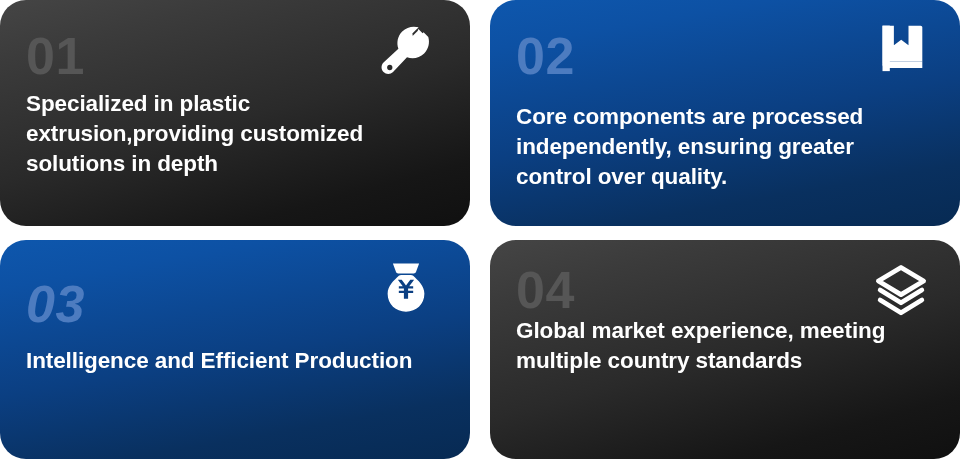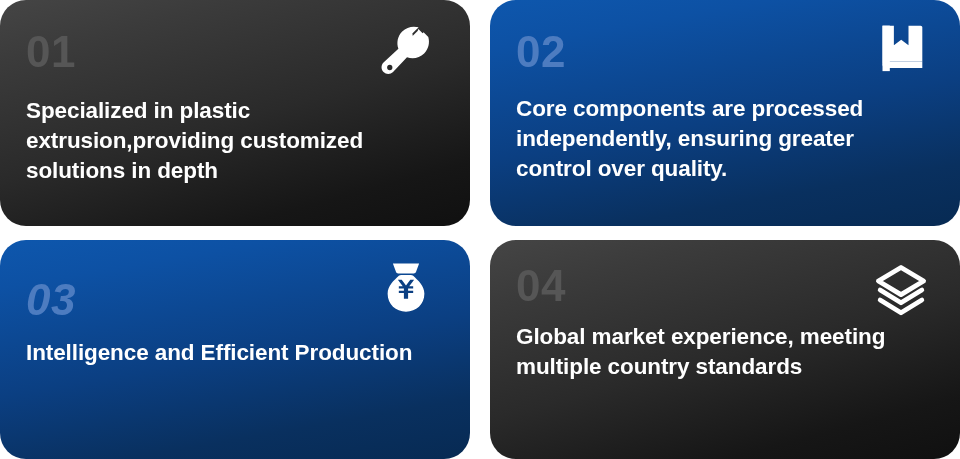--- a/index.html
+++ b/index.html
@@ -32,47 +32,47 @@
     display: flex;
     flex-direction: column;
   }
   .card.dark {
     background: linear-gradient(165deg, #454545 0%, #3b3b3b 18%, #2a2a2a 52%, #161616 82%, #101010 100%);
   }
   .card.blue {
     background: linear-gradient(170deg, #0e57ad 0%, #0d51a4 16%, #0b3f82 52%, #09305f 80%, #072a53 100%);
   }
   .card-number {
-    font-size: 44px;
+    font-size: 52px;
     font-weight: 800;
     line-height: 1;
     letter-spacing: 0.5px;
     margin: 0;
     user-select: none;
   }
   .card.dark .card-number { color: #565656; }
   .card.blue .card-number { color: #4d7cc0; }
 
   .card-text {
     color: #ffffff;
     font-size: 22.5px;
     font-weight: 700;
     line-height: 1.33;
     letter-spacing: -0.1px;
     margin: 0;
     max-width: 430px;
   }
   .c1 .card-number { margin-top: 6px; }
-  .c1 .card-text { margin-top: 22px; }
+  .c1 .card-text { margin-top: 7px; }
   .c2 .card-number { margin-top: 6px; }
   .c2 .card-text { margin-top: 20px; }
   .c3 .card-number { margin-top: 14px; font-style: italic; }
   .c3 .card-text { margin-top: 16px; }
   .c4 .card-number { }
-  .c4 .card-text { margin-top: 14px; }
+  .c4 .card-text { }
 
   .card-icon {
     position: absolute;
     top: 24px;
     right: 26px;
     width: 56px;
     height: 56px;
     display: block;
   }
   .c1 .card-icon { top: 24px; right: 34px; width: 58px; height: 58px; }

